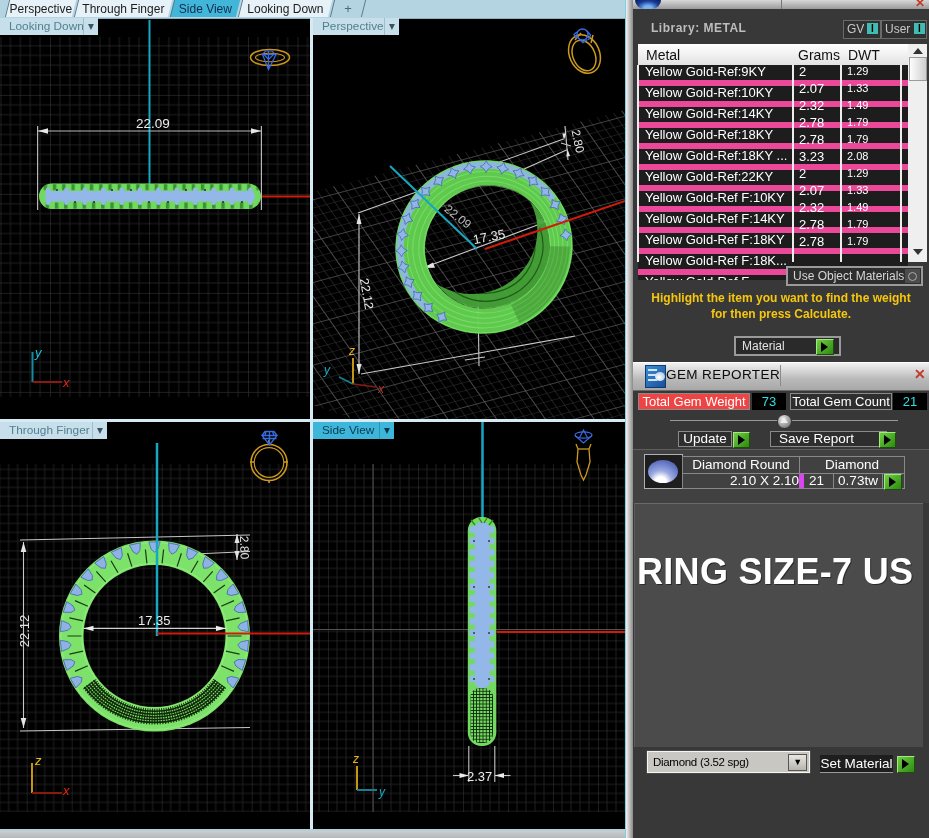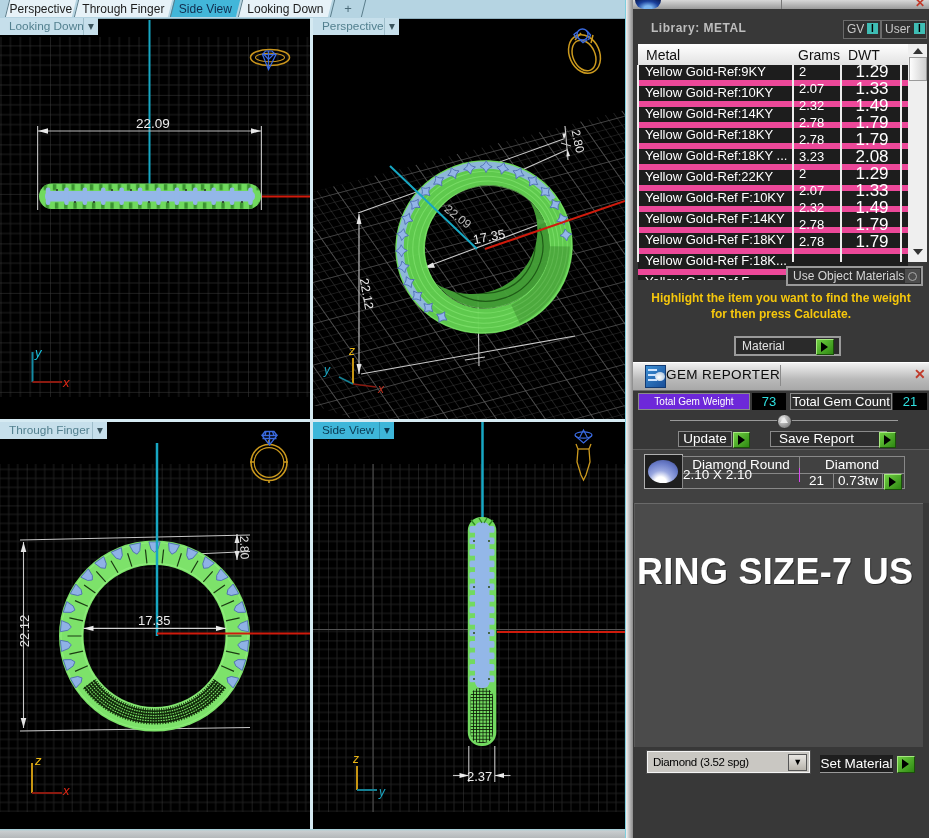--- a/index.html
+++ b/index.html
@@ -403,21 +403,21 @@
   <div class="row">Yellow Gold-Ref:18KY ...</div>
   <div class="row">Yellow Gold-Ref:22KY</div>
   <div class="row">Yellow Gold-Ref F:10KY</div>
   <div class="row">Yellow Gold-Ref F:14KY</div>
   <div class="row">Yellow Gold-Ref F:18KY</div>
   <div class="row">Yellow Gold-Ref F:18K...</div>
   <div class="row" style="height:5px;border-bottom:none;">Yellow Gold-Ref F...</div>
 </div>
 
 <div class="ab" style="left:799px;top:62.5px;width:40px;color:#fff;font-size:13px;line-height:17px;">2<br>2.07<br>2.32<br>2.78<br>2.78<br>3.23<br>2<br>2.07<br>2.32<br>2.78<br>2.78</div>
-<div class="ab" style="left:847px;top:62.5px;width:50px;color:#fff;font-size:17px;line-height:17px;text-align:center;">1.29<br>1.33<br>1.49<br>1.79<br>1.79<br>2.08<br>1.29<br>1.33<br>1.49<br>1.79<br>1.79</div>
+<div class="ab" style="left:847px;top:62.5px;width:50px;color:#fff;font-size:11px;line-height:17px;">1.29<br>1.33<br>1.49<br>1.79<br>1.79<br>2.08<br>1.29<br>1.33<br>1.49<br>1.79<br>1.79</div>
 
 <div class="ab" style="left:637px;top:65px;width:1.5px;height:197px;background:#ececec;"></div>
 <div class="ab" style="left:792px;top:65px;width:2px;height:197px;background:#ececec;"></div>
 <div class="ab" style="left:840px;top:65px;width:2px;height:197px;background:#ececec;"></div>
 <div class="ab" style="left:900px;top:65px;width:2px;height:197px;background:#ececec;"></div>
 
 <div class="ab" style="left:908px;top:44px;width:19px;height:218px;background:#efefef;"></div>
 <div class="ab" style="left:913px;top:48px;width:0;height:0;border-bottom:6px solid #333;border-left:5px solid transparent;border-right:5px solid transparent;"></div>
 <div class="ab" style="left:909px;top:57px;width:16px;height:22px;background:linear-gradient(90deg,#fdfdfd,#cfcfcf);border:1px solid #9a9a9a;"></div>
 <div class="ab" style="left:913px;top:249px;width:0;height:0;border-top:6px solid #333;border-left:5px solid transparent;border-right:5px solid transparent;"></div>
@@ -435,42 +435,42 @@
 <div class="ab" style="left:645px;top:365px;width:19px;height:21px;background:linear-gradient(135deg,#3b8fd4,#1a4f9a);border:1px solid #123a72;">
   <span style="position:absolute;left:2px;top:3px;width:9px;height:2px;background:#cfe4ff;"></span>
   <span style="position:absolute;left:2px;top:8px;width:9px;height:2px;background:#cfe4ff;"></span>
   <span style="position:absolute;left:2px;top:13px;width:9px;height:2px;background:#cfe4ff;"></span>
   <span style="position:absolute;left:9px;top:6px;width:10px;height:9px;background:radial-gradient(circle at 40% 60%,#ffffff,#9ab8d8);border-radius:50%;"></span>
 </div>
 <div class="ab" style="left:666px;top:367px;color:#0a0a0a;font-size:13.5px;font-weight:normal;letter-spacing:0.4px;">GEM REPORTER</div>
 <div class="ab" style="left:780px;top:365px;width:1px;height:21px;background:#8a8a8a;"></div>
 <div class="ab" style="left:914px;top:366px;color:#c03a2a;font-size:14px;font-weight:bold;">✕</div>
 
-<div class="ab" style="left:638px;top:393px;width:110px;height:15px;background:#6d28d9;border:1px solid #8a8a8a;color:#fff;font-size:10px;line-height:15px;text-align:center;white-space:nowrap;">Total Gem Weight</div>
+<div class="ab" style="left:638px;top:393px;width:110px;height:15px;background:#ef4444;border:1px solid #8a8a8a;color:#fff;font-size:13px;line-height:15px;text-align:center;white-space:nowrap;">Total Gem Weight</div>
 <div class="ab" style="left:752px;top:393px;width:34px;height:17px;background:#000;color:#2ee0e0;font-size:13px;line-height:17px;text-align:center;">73</div>
 <div class="ab" style="left:790px;top:393px;width:100px;height:15px;background:#2e2e2e;border:1px solid #8a8a8a;color:#fff;font-size:13px;line-height:15px;text-align:center;white-space:nowrap;">Total Gem Count</div>
 <div class="ab" style="left:893px;top:393px;width:34px;height:17px;background:#000;color:#2ee0e0;font-size:13px;line-height:17px;text-align:center;">21</div>
 
 <div class="ab" style="left:670px;top:420px;width:228px;height:1px;background:#9a9a9a;"></div>
 <div class="ab" style="left:777px;top:414px;width:13px;height:13px;border-radius:50%;background:radial-gradient(circle at 35% 30%,#e8e8e8,#8a8a8a 70%,#555);border:1px solid #333;"></div>
 <div class="ab" style="left:779.5px;top:417px;width:0;height:0;border-bottom:6px solid #ededed;border-left:4.5px solid transparent;border-right:4.5px solid transparent;"></div>
 
 <div class="ab" style="left:678px;top:431px;width:52px;height:14px;background:#2e2e2e;border:1px solid #8a8a8a;color:#fff;font-size:13.5px;line-height:14px;text-align:center;">Update</div>
 <div class="gbtn" style="left:733px;top:432px;width:15px;height:14px;"></div>
 <div class="ab" style="left:770px;top:431px;width:107px;height:14px;background:#2e2e2e;border:1px solid #8a8a8a;color:#fff;font-size:13.5px;line-height:14px;padding-left:8px;">Save Report</div>
 <div class="gbtn" style="left:879px;top:432px;width:15px;height:14px;"></div>
 
 <div class="ab" style="left:633px;top:449px;width:296px;height:53px;background:#414141;border-top:1px solid #5e5e5e;"></div>
 <div class="ab" style="left:644px;top:454px;width:37px;height:33px;background:#1e1e1e;border:1px solid #b0b0b0;">
   <span style="position:absolute;left:3px;top:5px;width:30px;height:23px;border-radius:50%;background:radial-gradient(circle at 42% 98%,#ffffff 20%,#9aa8e0 42%,#6a7cc8 68%,#3a4890);"></span>
 </div>
 <div class="ab" style="left:682px;top:456px;width:223px;height:33px;border:1px solid #888;box-sizing:border-box;color:#fff;font-size:13.5px;">
   <div style="position:absolute;left:0;top:0;width:116px;height:16px;border-right:1px solid #888;border-bottom:1px solid #888;text-align:center;line-height:16px;">Diamond Round</div>
   <div style="position:absolute;left:117px;top:0;width:104px;height:16px;border-bottom:1px solid #888;text-align:center;line-height:16px;">Diamond</div>
-  <div style="position:absolute;left:0;top:11px;width:116px;height:14px;border-right:1px solid #d946ef;text-align:left;line-height:14px;">2.10 X 2.10</div>
+  <div style="position:absolute;left:0;top:17px;width:116px;height:14px;border-right:5px solid #d946ef;text-align:right;line-height:14px;">2.10 X 2.10</div>
   <div style="position:absolute;left:117px;top:17px;width:33px;height:14px;border-right:1px solid #888;text-align:center;line-height:14px;">21</div>
   <div style="position:absolute;left:151px;top:17px;width:48px;height:14px;border-right:1px solid #888;text-align:center;line-height:14px;">0.73tw</div>
 </div>
 <div class="gbtn" style="left:884px;top:474px;width:16px;height:14px;"></div>
 
 <div class="ab" style="left:634px;top:503px;width:288px;height:243px;background:#4b4b4b;border-top:1px solid #6a6a6a;border-left:1px solid #5a5a5a;"></div>
 <div class="ab" style="left:637px;top:551px;color:#fff;font-size:36px;font-weight:bold;letter-spacing:0.3px;text-shadow:1px 1px 0 #2a2a2a;">RING SIZE-7 US</div>
 
 <div class="ab" style="left:647px;top:751px;width:161px;height:20px;background:#c9c7c2;border:1px solid #f5f5f5;outline:1px solid #4a4a4a;color:#000;font-size:11.5px;letter-spacing:-0.3px;line-height:20px;">
   <span style="position:absolute;left:5px;">Diamond</span>

